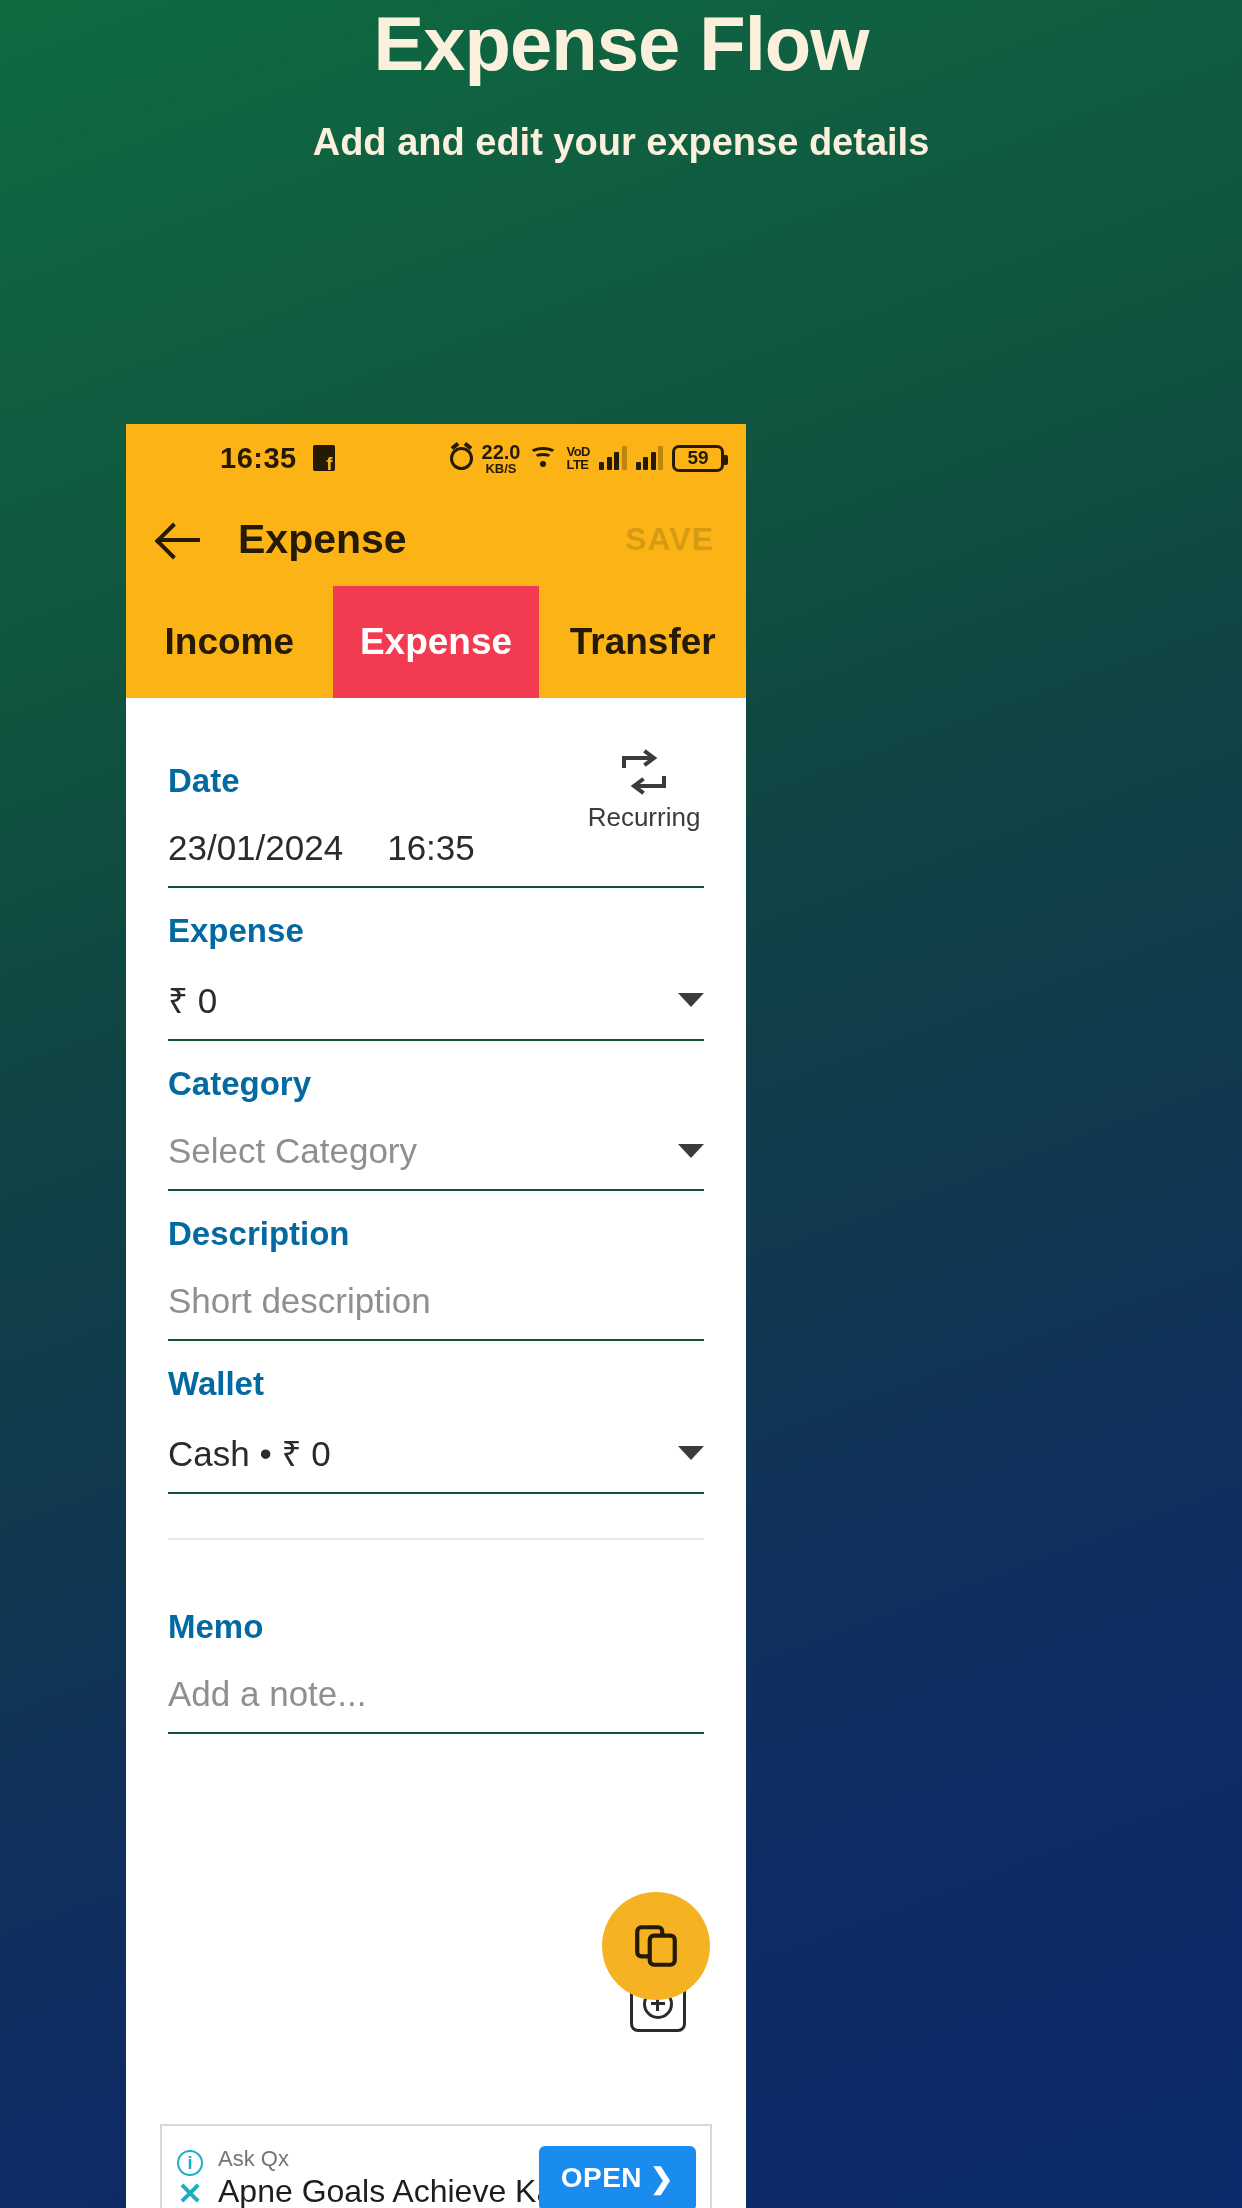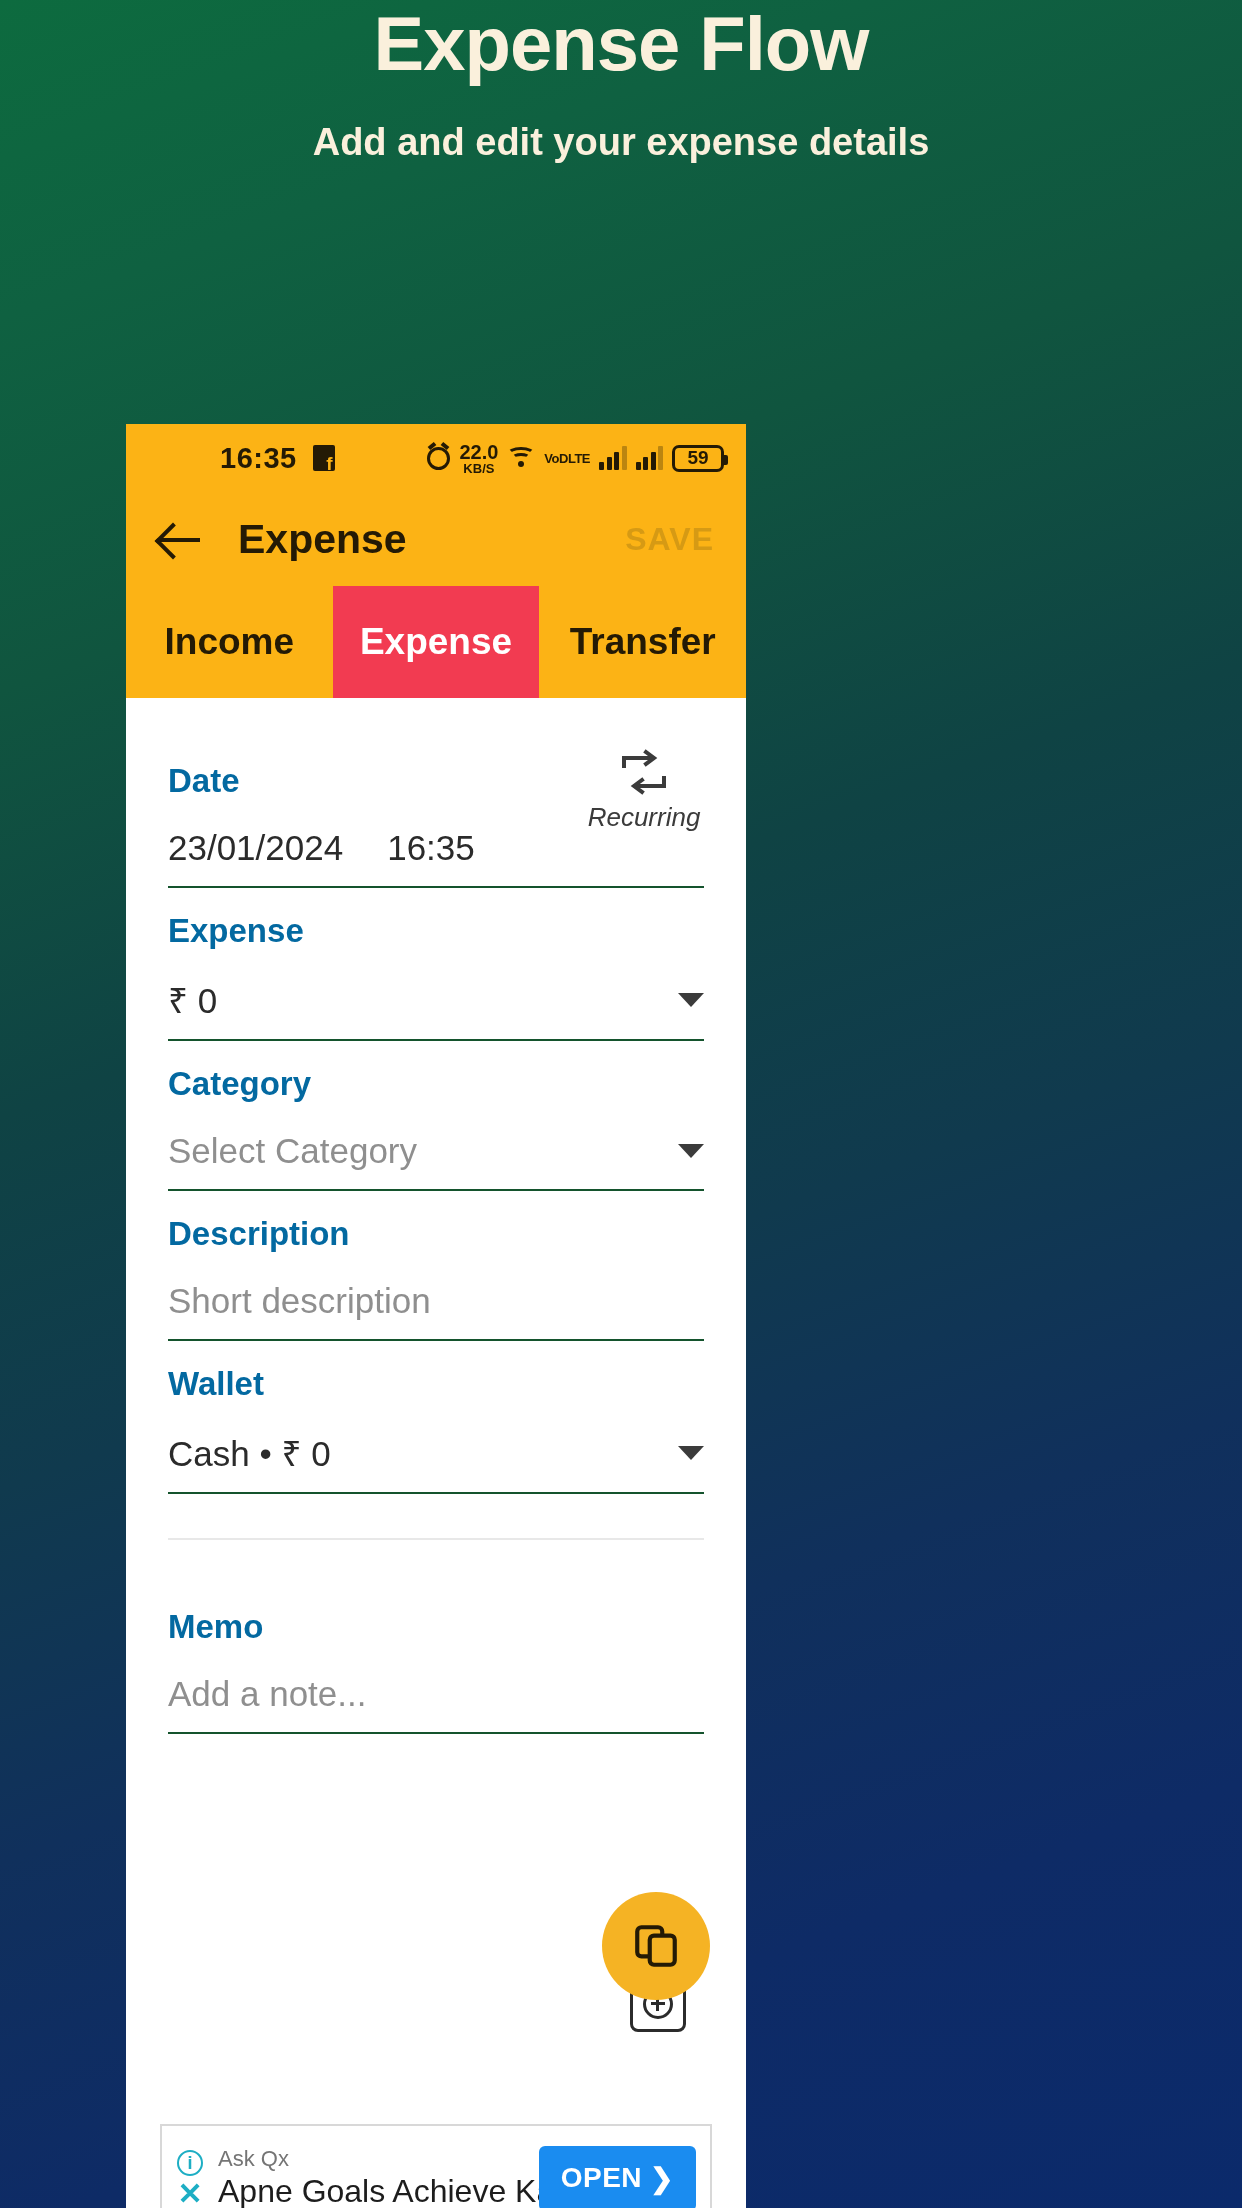--- a/index.html
+++ b/index.html
@@ -138,21 +138,21 @@
   }
   .ico-wifi .w1 { width: 28px; height: 14px; top: 0; }
   .ico-wifi .w2 { width: 18px; height: 9px;  top: 6px; }
   .ico-wifi .w3 {
     width: 6px; height: 6px; top: 14px;
     background: #241a05; border-radius: 50%; border: none;
   }
 
   .ico-volte {
     display: flex;
-    flex-direction: row;
+    flex-direction: column;
     line-height: 1;
     font-size: 13px;
     font-weight: bold;
     letter-spacing: -0.5px;
   }
 
   .bars {
     display: flex;
     align-items: flex-end;
     gap: 2.5px;
@@ -297,21 +297,20 @@
 
   
   .date-field { position: relative; }
   .recurring {
     position: absolute;
     right: 0;
     top: 10px;
     width: 120px;
     text-align: center;
     cursor: pointer;
-    font-style: italic;
   }
   .recurring svg { display: block; margin: 0 auto 6px; }
   .recurring-label {
     font-size: 26px;
     color: #3b3b3b;
   }
   .date-field .field-row { padding-right: 140px; }
 
   .section-gap {
     height: 44px;

